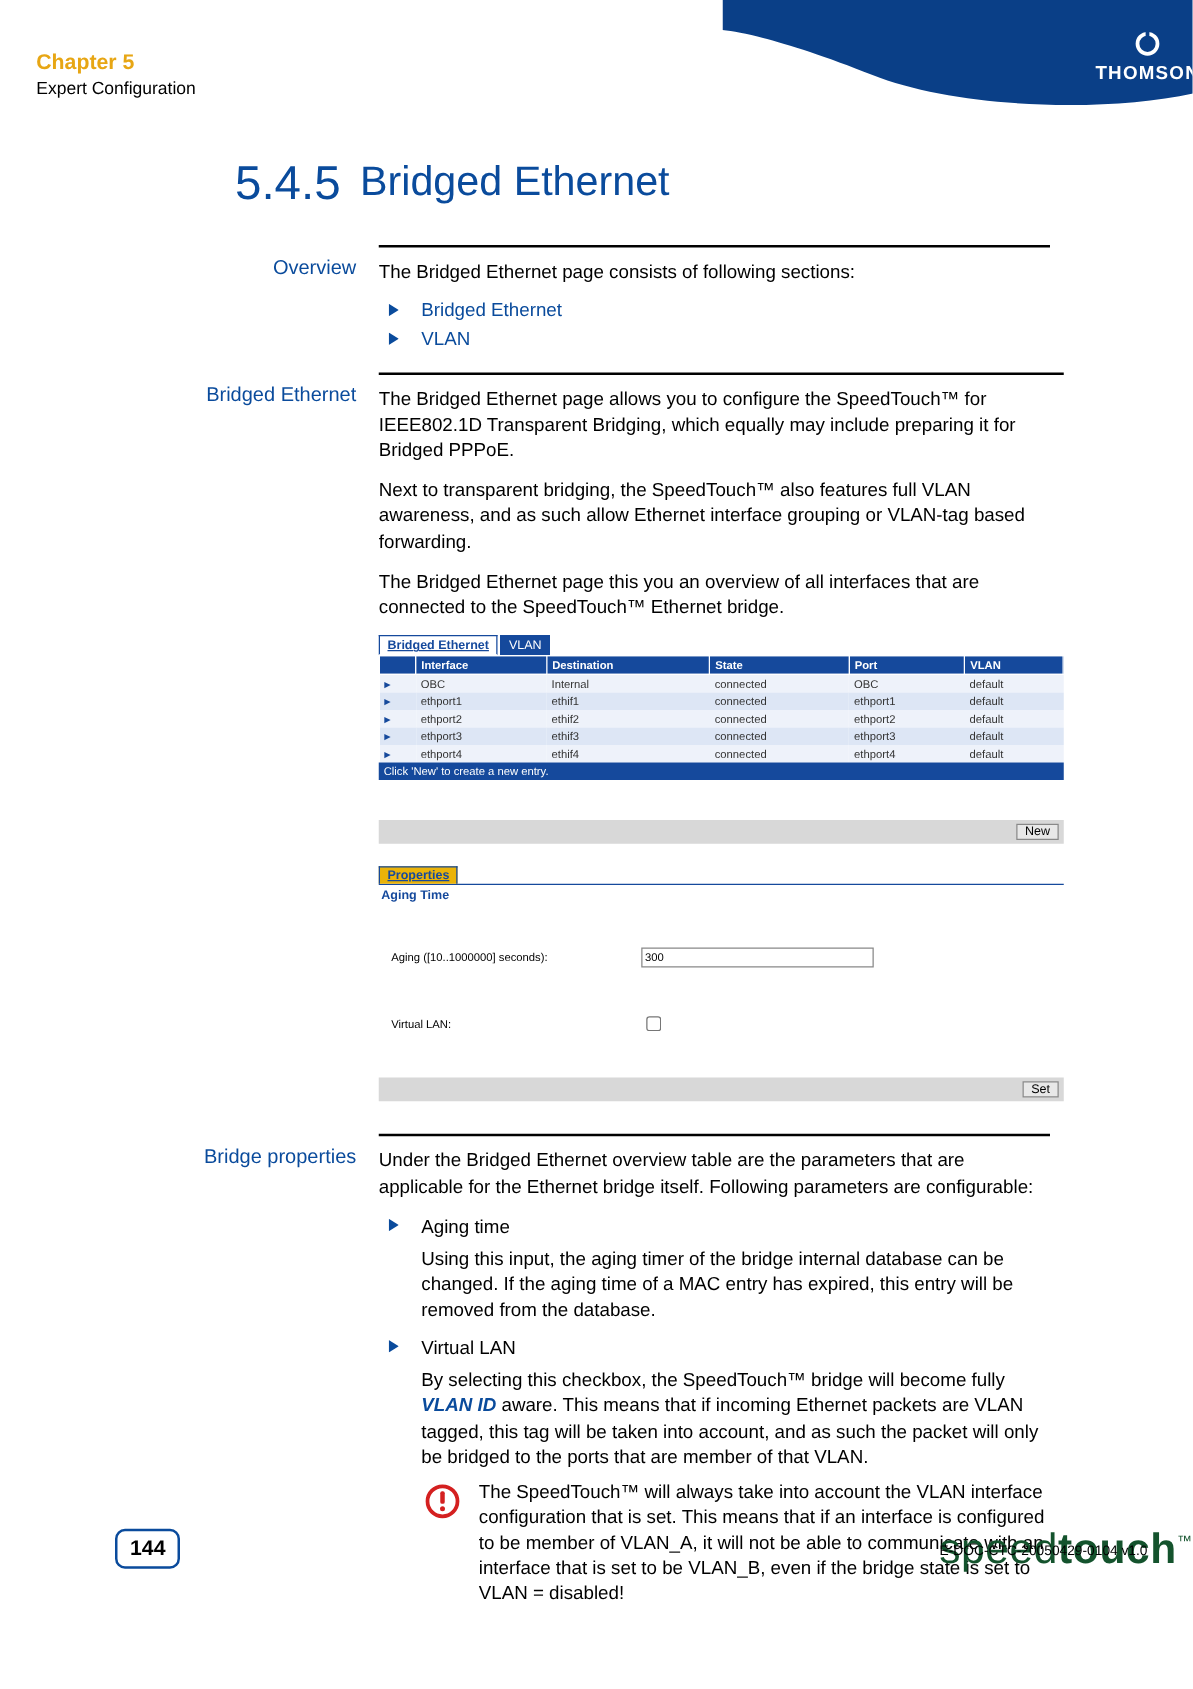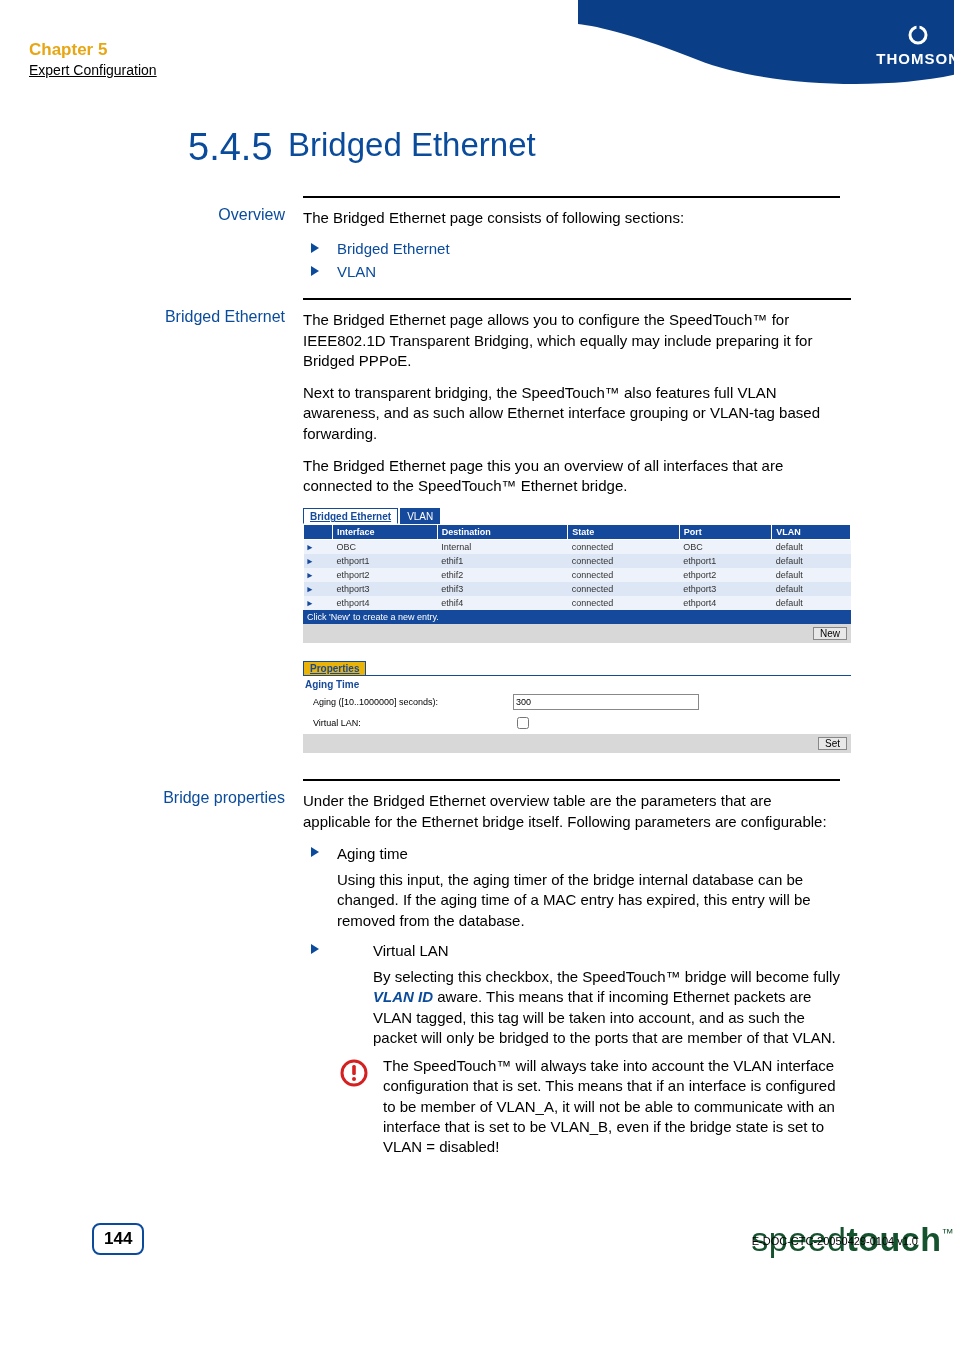--- a/index.html
+++ b/index.html
@@ -29,21 +29,20 @@
     color: #e7a614;
     font-weight: bold;
     font-size: 17px;
   }
   .hdr-sub {
     position: absolute;
     left: 29px;
     top: 62px;
     font-size: 14px;
     color: #000;
-    text-decoration: underline;
   }
   .hdr-curve {
     position: absolute;
     top: 0;
     right: 0;
     width: 420px;
     height: 100px;
   }
   .hdr-curve svg { display:block; }
   .thomson-logo {
@@ -202,20 +201,21 @@
   .hintbar {
     background:#15499c;
     color:#fff;
     font-size:9px;
     padding:2px 4px;
   }
   .btnbar {
     background:#d8d8d8;
     text-align:right;
     padding:3px 4px;
+    margin-top:32px;
   }
   .btn {
     display:inline-block;
     background:#e8e8e8;
     border:1px solid #888;
     font-size:10px;
     padding:0 6px;
     font-family: Arial, sans-serif;
   }
   .props-tab {
@@ -236,20 +236,21 @@
     font-weight:bold;
     font-size:10px;
     padding:3px 2px 2px;
     border-top:1px solid #15499c;
   }
   .formrow {
     display:flex;
     font-size:9px;
     padding:2px 2px;
     align-items:center;
+    margin-top:32px;
   }
   .formrow .fl { width:200px; padding-left:8px; }
   .formrow input[type=text] {
     font-size:9px;
     border:1px solid #888;
     padding:0 2px;
     height:14px;
     width:180px;
   }
   .formrow input[type=checkbox] {
@@ -441,21 +442,21 @@
               <svg width="8" height="10">
                 <path d="M0 0 L8 5 L0 10 Z" fill="#0a4b9c"></path>
               </svg>
             </div>
           <div class="para">
             <div class="black" style="color:#000;">Aging time</div>
             <div class="sub">Using this input, the aging timer of the bridge internal database can be changed. If the aging time of a MAC entry has expired, this entry will be removed from the database.</div>
           </div>
         </div>
 
-        <div class="bullet" style="margin-top:10px;gap:36px;">
+        <div class="bullet" style="margin-top:10px;">
           <div class="tri">
               <svg width="8" height="10">
                 <path d="M0 0 L8 5 L0 10 Z" fill="#0a4b9c"></path>
               </svg>
             </div>
           <div class="para">
             <div class="black" style="color:#000;">Virtual LAN</div>
             <div class="sub">
               <span>By selecting this checkbox, the SpeedTouch™ bridge will become fully </span><span class="vlanid">VLAN ID</span><span> aware. This means that if incoming Ethernet packets are VLAN tagged, this tag will be taken into account, and as such the packet will only be bridged to the ports that are member of that VLAN.</span>
             </div>

